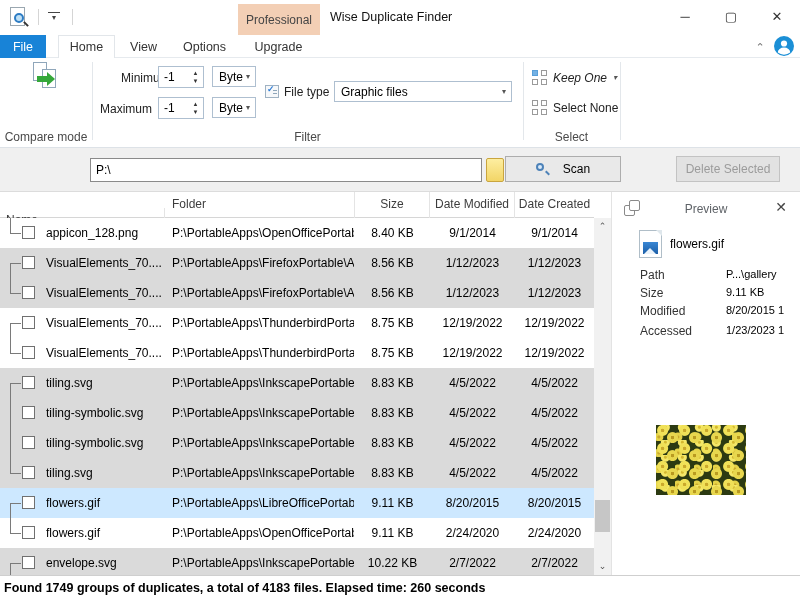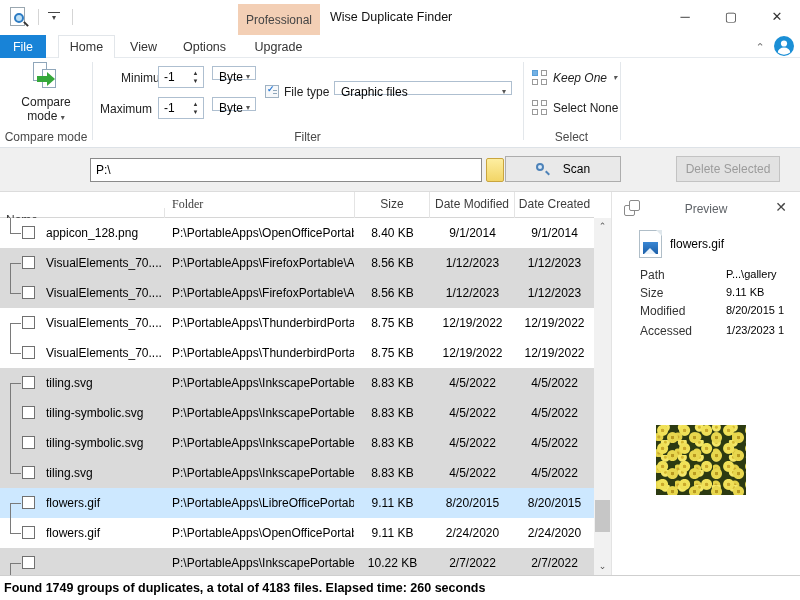--- a/index.html
+++ b/index.html
@@ -40,21 +40,21 @@
   .cmp-icon .p2 { position:absolute; left:11px; top:7px; width:14px; height:19px; background:#fff; border:1px solid #8fa6ba; }
   .cmp-icon .arr-bar { position:absolute; left:6px; top:14px; width:10px; height:6px; background:#35a83a; }
   .cmp-icon .arr-tip { position:absolute; left:16px; top:10px; width:0; height:0; border-left:8px solid #35a83a; border-top:7px solid transparent; border-bottom:7px solid transparent; }
   .cmp-label { margin-top:3px; font-size:12px; color:#222; text-align:center; line-height:14px; }
   .drop-caret { font-size:8px; color:#555; }
 
   .rfield-label { position:absolute; font-size:12px; color:#222; }
   .spinner { position:absolute; width:46px; height:22px; background:#fff; border:1px solid #aebfd0; }
   .spinner .val { position:absolute; left:5px; top:0; line-height:20px; font-size:12px; }
   .spin-arrows { position:absolute; right:3px; top:1px; width:9px; height:18px; font-size:6px; color:#333; display:flex; flex-direction:column; align-items:center; justify-content:center; gap:2px; }
-  .combo { position:absolute; height:14px; background:#fff; border:1px solid #aebfd0; font-size:12px; }
+  .combo { position:absolute; height:21px; background:#fff; border:1px solid #aebfd0; font-size:12px; }
   .combo .cval { position:absolute; left:6px; top:0; line-height:20px; white-space:nowrap; }
   .combo .ccaret { position:absolute; right:5px; top:0; line-height:20px; font-size:8px; color:#555; }
   .ft-icon { position:absolute; left:265px; top:27px; width:14px; height:13px; background:#f6f8fa; border:1px solid #9fb2c3; }
   .ft-icon .chk { position:absolute; left:1px; top:-2px; color:#2e7cd6; font-size:9px; font-weight:bold; }
   .ft-icon .l1 { position:absolute; right:1px; top:4px; width:4px; height:1px; background:#8fa6ba; }
   .ft-icon .l2 { position:absolute; right:1px; top:7px; width:4px; height:1px; background:#8fa6ba; }
 
   .sel-item { position:absolute; left:532px; display:flex; align-items:center; gap:6px; font-size:12px; color:#222; }
   .grid-icon { position:relative; width:15px; height:15px; }
   .grid-icon i { position:absolute; width:6px; height:6px; border:1px solid #9a9a9a; background:#fff; }
@@ -70,21 +70,21 @@
   .mag-icon { position:relative; width:13px; height:13px; }
   .mag-icon .c { position:absolute; left:0; top:0; width:8px; height:8px; border:2px solid #4d82b8; border-radius:50%; background:#d9eafa; }
   .mag-icon .h { position:absolute; left:9px; top:9px; width:5px; height:2px; background:#4d82b8; transform:rotate(45deg); }
   .delete-btn { position:absolute; left:676px; top:8px; width:104px; height:26px; background:#e2e2e2; border:1px solid #c3c3c3; color:#9b9b9b; display:flex; align-items:center; justify-content:center; font-size:12px; }
 
   
   .main { position:absolute; left:0; top:192px; width:800px; height:383px; background:#fff; }
   .thead { position:absolute; left:0; top:0; width:594px; height:26px; background:#fff; border-bottom:1px solid #d6d6d6; }
   .th { position:absolute; top:0; height:26px; line-height:25px; color:#3c3c3c; font-size:12px; border-right:1px solid #e4e4e4; }
   .th-name { left:0; width:165px; padding-left:6px;margin-top:16px; }
-  .th-folder { left:165px; width:190px; padding-left:7px;font-family:Liberation Serif, serif; }
+  .th-folder { left:165px; width:190px; padding-left:7px; }
   .th-size { left:355px; width:75px; text-align:center; }
   .th-mod { left:430px; width:85px; text-align:center; }
   .th-cre { left:515px; width:79px; border-right:none; text-align:center; }
 
   .rows { position:absolute; left:0; top:26px; width:594px; height:357px; overflow:hidden; }
   .row { position:relative; width:594px; height:30px; background:#fff; }
   .row.gray { background:#dadada; }
   .row.selected { background:#cde8ff; }
   .cell { position:absolute; top:0; height:30px; line-height:30px; font-size:12px; white-space:nowrap; overflow:hidden; }
   .c-name { left:46px; width:118px; }
@@ -176,21 +176,20 @@
 
 <div class="ribbon">
 
   <div class="compare-btn">
     <div class="cmp-icon">
       <div class="p1"></div>
         <div class="p2"></div>
       <div class="arr-bar"></div>
         <div class="arr-tip"></div>
     </div>
-    <div class="cmp-label"><span>Compare mode</span> <span class="drop-caret">▾</span></div>
   </div>
   <div class="group-label" style="left:0; width:92px;">Compare mode</div>
   <div class="rsep" style="left:92px;"></div>
 
   <div class="rfield-label" style="left:100px; top:13px;margin-left:21px;">Minimum</div>
   <div class="spinner" style="left:158px; top:8px;">
     <div class="val">-1</div>
     <div class="spin-arrows">
         <span>▲</span>
         <span>▼</span>
@@ -402,20 +401,21 @@
     <div class="cell c-size">9.11 KB</div>
     <div class="cell c-mod">2/24/2020</div>
     <div class="cell c-cre">2/24/2020</div>
   </div>
       <div class="row gray">
     <div class="tree t-start">
           <div class="v"></div>
           <div class="h"></div>
         </div>
     <div class="c-check"></div>
+    <div class="cell c-name">envelope.svg</div>
     <div class="cell c-folder">P:\PortableApps\InkscapePortable\...</div>
     <div class="cell c-size">10.22 KB</div>
     <div class="cell c-mod">2/7/2022</div>
     <div class="cell c-cre">2/7/2022</div>
   </div>
     </div>
 
   <div class="vscroll">
     <div class="vs-btn vs-up">⌃</div>
     <div class="vs-thumb"></div>

